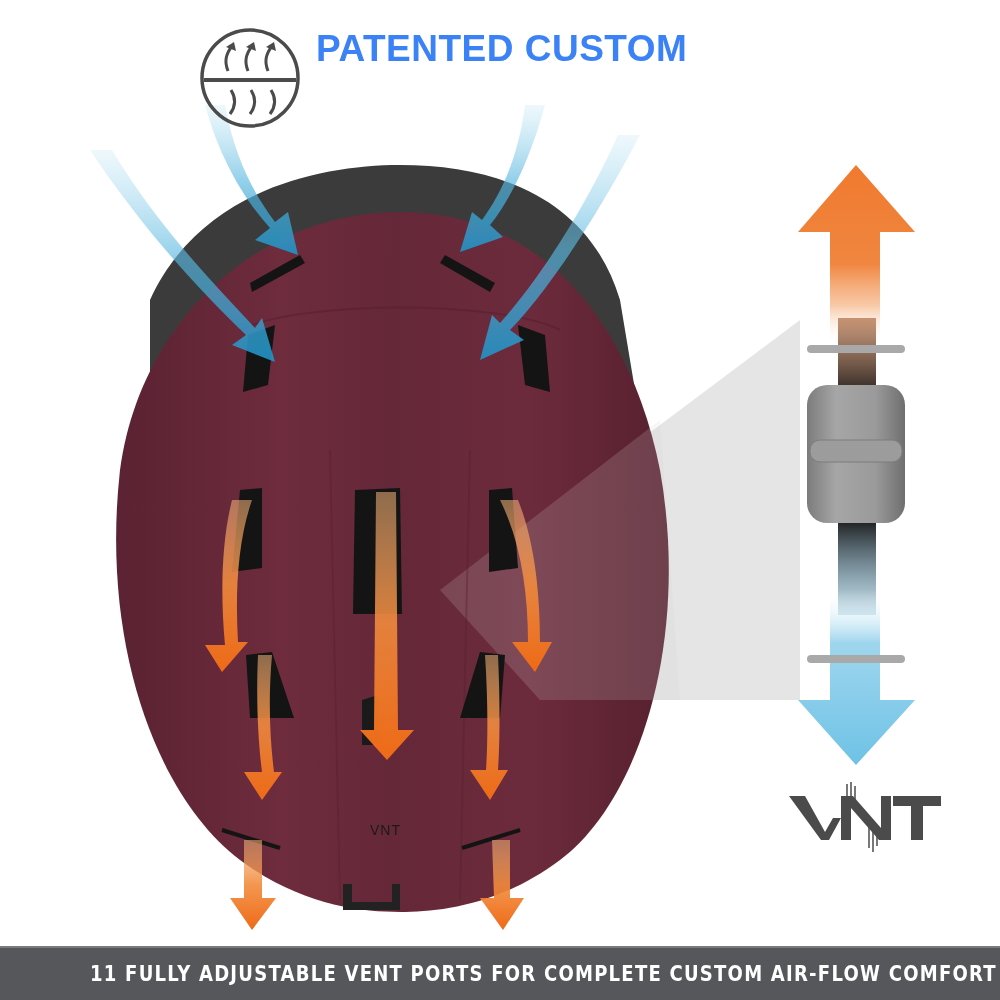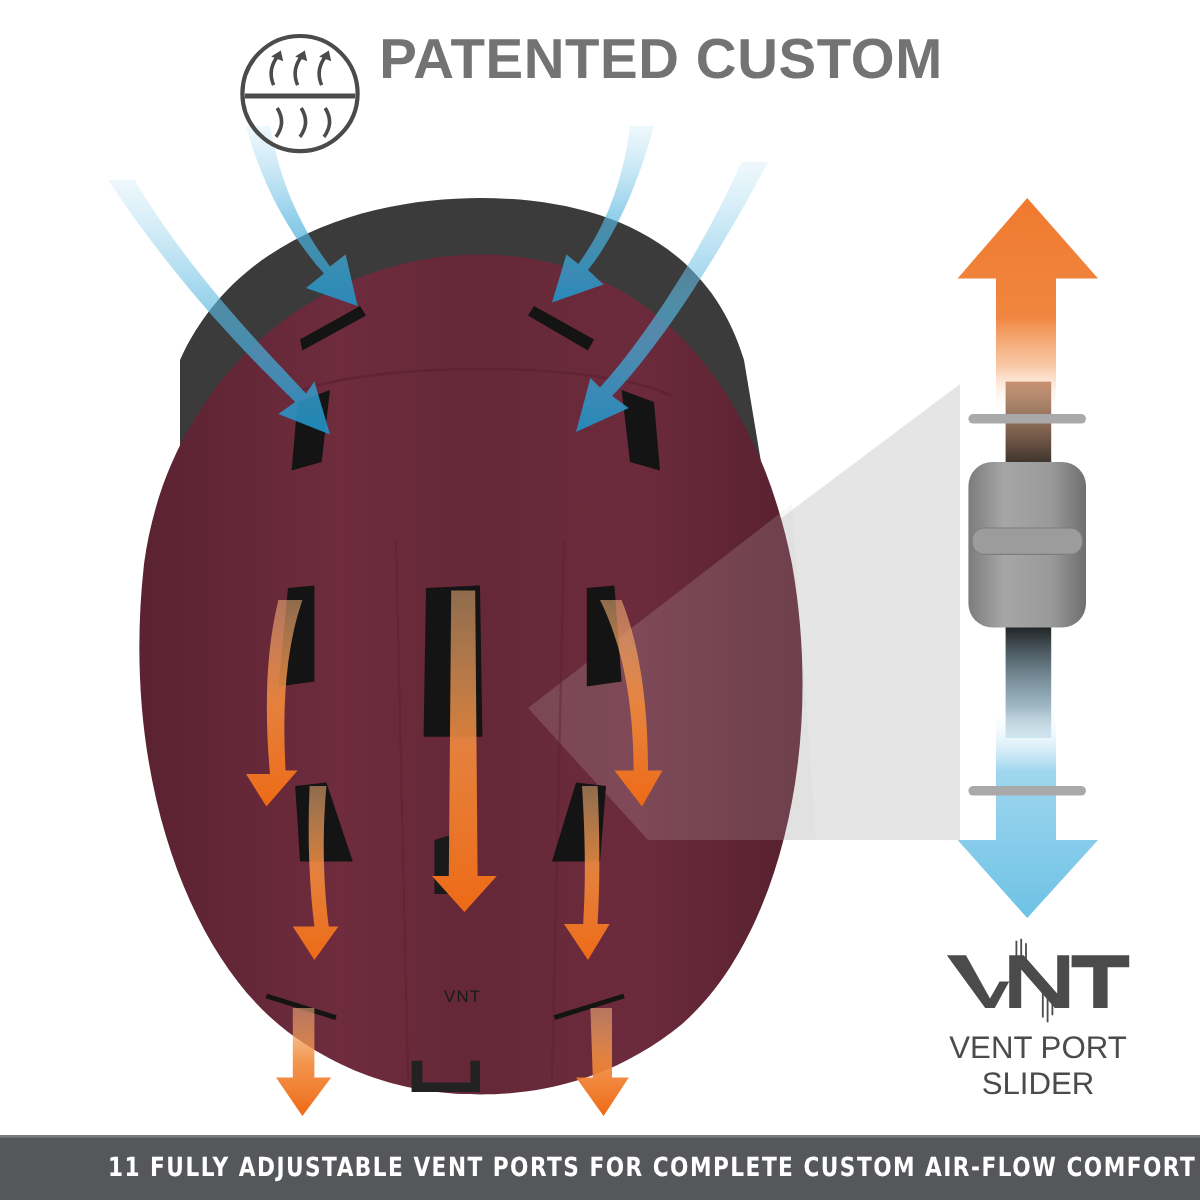--- a/index.html
+++ b/index.html
@@ -1,20 +1,20 @@
 <!DOCTYPE html>
 <html><head>
 <meta charset="utf-8">
 <style>
   html, body { margin: 0; padding: 0; }
   body { width: 1000px; height: 1000px; background: #ffffff; position: relative; overflow: hidden; font-family: "Liberation Sans", sans-serif; }
   .canvas { position: absolute; left: 0; top: 0; width: 1000px; height: 1000px; }
   .title-wrap { position: absolute; left: 198px; top: 22px; width: 620px; height: 110px; }
   .title-icon { position: absolute; left: 0; top: 4px; width: 104px; height: 104px; }
-  .title-text { position: absolute; left: 118px; top: 2px; color: #737373; font-weight: 700; font-size: 47px; line-height: 49px; letter-spacing: 0.5px; white-space: nowrap; }
+  .title-text { position: absolute; left: 118px; top: 2px; color: #3b82f6; font-weight: 700; font-size: 37px; line-height: 49px; letter-spacing: 0.5px; white-space: nowrap; }
   .title-text div { display: block; }
   .vnt-block { position: absolute; left: 770px; top: 782px; width: 190px; text-align: center; }
   .vnt-logo { width: 160px; height: 70px; display: block; margin: 0 auto; }
   .vnt-caption { color: #4b4b4b; font-size: 26px; line-height: 30px; margin-top: 6px; font-weight: 400; }
   .bottom-bar { position: absolute; left: 0; top: 946px; width: 1000px; height: 54px; background: #55575a; border-top: 2px solid #7a7c7e; }
   .bottom-text { position: absolute; left: 0; top: 0; width: 1000px; height: 54px; line-height: 52px; text-align: center; color: #ffffff; font-family: "DejaVu Sans", sans-serif; font-weight: 700; font-size: 22px; letter-spacing: 1.5px; transform: scaleX(0.82); transform-origin: center; white-space: nowrap; }
   svg { display: block; }
 </style>
 </head>
 <body>
@@ -160,23 +160,19 @@
       </g>
       <g stroke="#4b4b4b" stroke-width="1.5">
         <line x1="62" y1="2" x2="62" y2="20"></line>
         <line x1="66" y1="0" x2="66" y2="22"></line>
         <line x1="70" y1="4" x2="70" y2="18"></line>
         <line x1="84" y1="44" x2="84" y2="66"></line>
         <line x1="88" y1="42" x2="88" y2="70"></line>
         <line x1="92" y1="46" x2="92" y2="64"></line>
       </g>
     </svg>
-    <div class="vnt-caption">
-      <div>VENT PORT</div>
-      <div>SLIDER</div>
-    </div>
   </div>
 
   <div class="bottom-bar">
     <div class="bottom-text">11 FULLY ADJUSTABLE VENT PORTS FOR COMPLETE CUSTOM AIR-FLOW COMFORT</div>
   </div>
 
 </div>
 
 </body></html>

